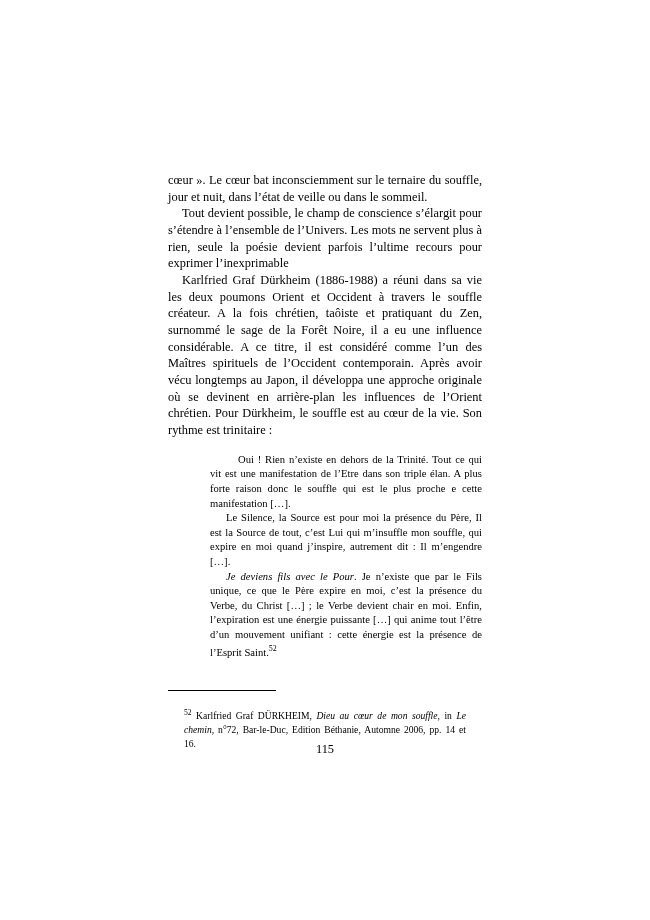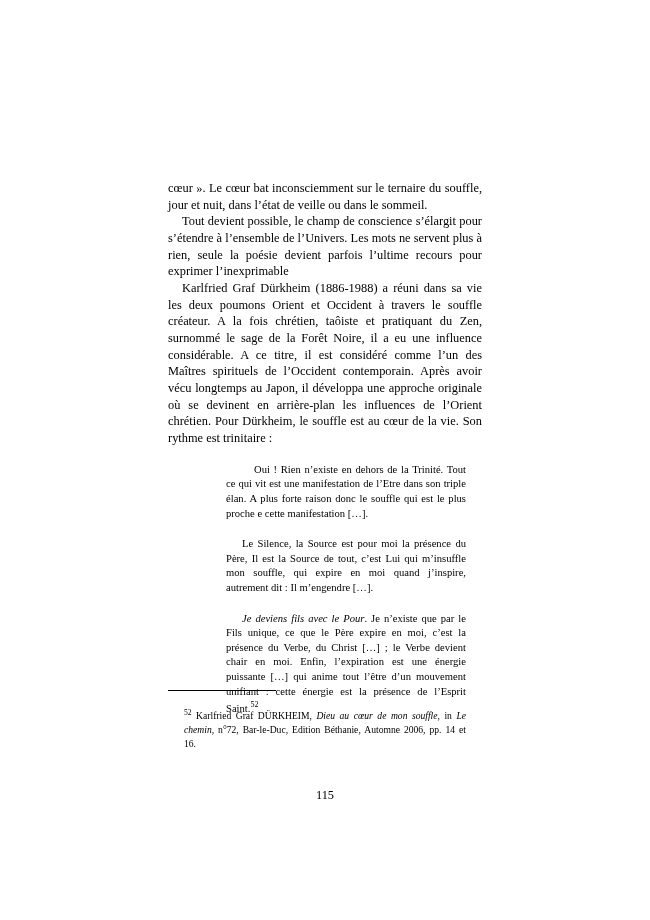--- a/index.html
+++ b/index.html
@@ -18,41 +18,41 @@
     position: absolute;
     left: 0; top: 0;
     width: 650px;
     height: 920px;
     background: #ffffff;
     overflow: hidden;
   }
   .content {
     position: absolute;
     left: 168px;
-    top: 180px;
+    top: 172px;
     width: 314px;
   }
   p.body-par {
     margin: 0;
     font-size: 12.4px;
     line-height: 1.345;
     text-align: justify;
     text-indent: 0;
     hyphens: none;
   }
   p.body-par.indent {
     text-indent: 14px;
   }
   .quote {
     margin: 14px 0 0 0;
     padding-left: 42px;
     width: 272px;
   }
   .quote p {
-    margin: 16px;
+    margin: 0;
     font-size: 10.6px;
     line-height: 1.38;
     text-align: justify;
     text-indent: 16px;
   }
   .quote p.first {
     text-indent: 28px;
   }
   .ital {
     font-style: italic;
@@ -83,21 +83,20 @@
     font-size: 7.6px;
     vertical-align: super;
   }
   .page-number {
     position: absolute;
     top: 742px;
     left: 0;
     width: 650px;
     text-align: center;
     font-size: 12.4px;
-    margin-top: 46px;
   }
 </style>
 </head>
 <body>
 
 <div class="page">
 
   <div class="content">
 
     <p class="body-par">cœur ». Le cœur bat inconsciemment sur le ternaire du souffle, jour et nuit, dans l’état de veille ou dans le sommeil.</p>

